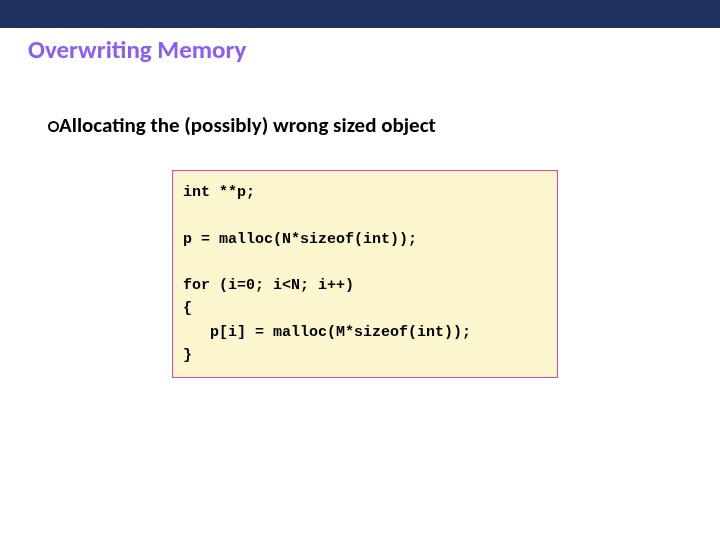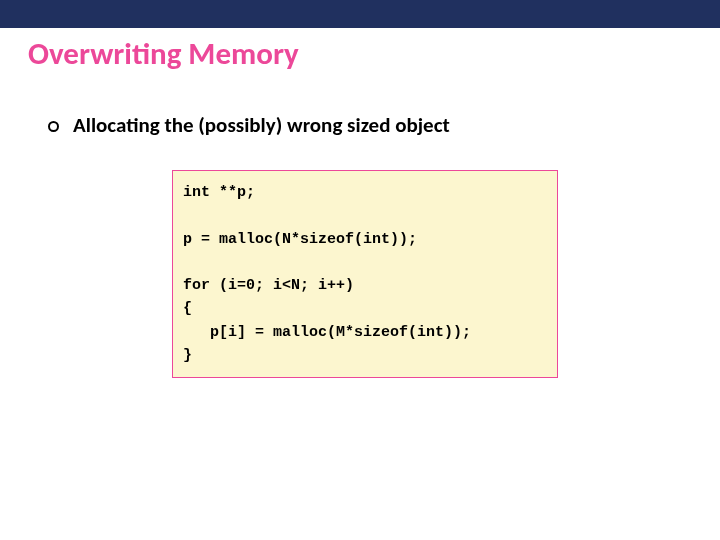--- a/index.html
+++ b/index.html
@@ -11,31 +11,30 @@
   }
   .top-band {
     width: 100%;
     height: 28px;
     background: #20305f;
   }
   .slide-title {
     position: absolute;
     top: 34px;
     left: 28px;
-    font-size: 31px;
+    font-size: 25px;
     font-weight: 700;
-    color: #ec4899;
+    color: #8b5cf6;
   }
   .bullet-row {
     position: absolute;
     top: 112px;
     left: 48px;
     display: flex;
     align-items: baseline;
-    gap: 14px;
   }
   .bullet-marker {
     width: 11px;
     height: 11px;
     border: 2px solid #000;
     border-radius: 50%;
     margin-top: 6px;
     flex-shrink: 0;
   }
   .bullet-text {

